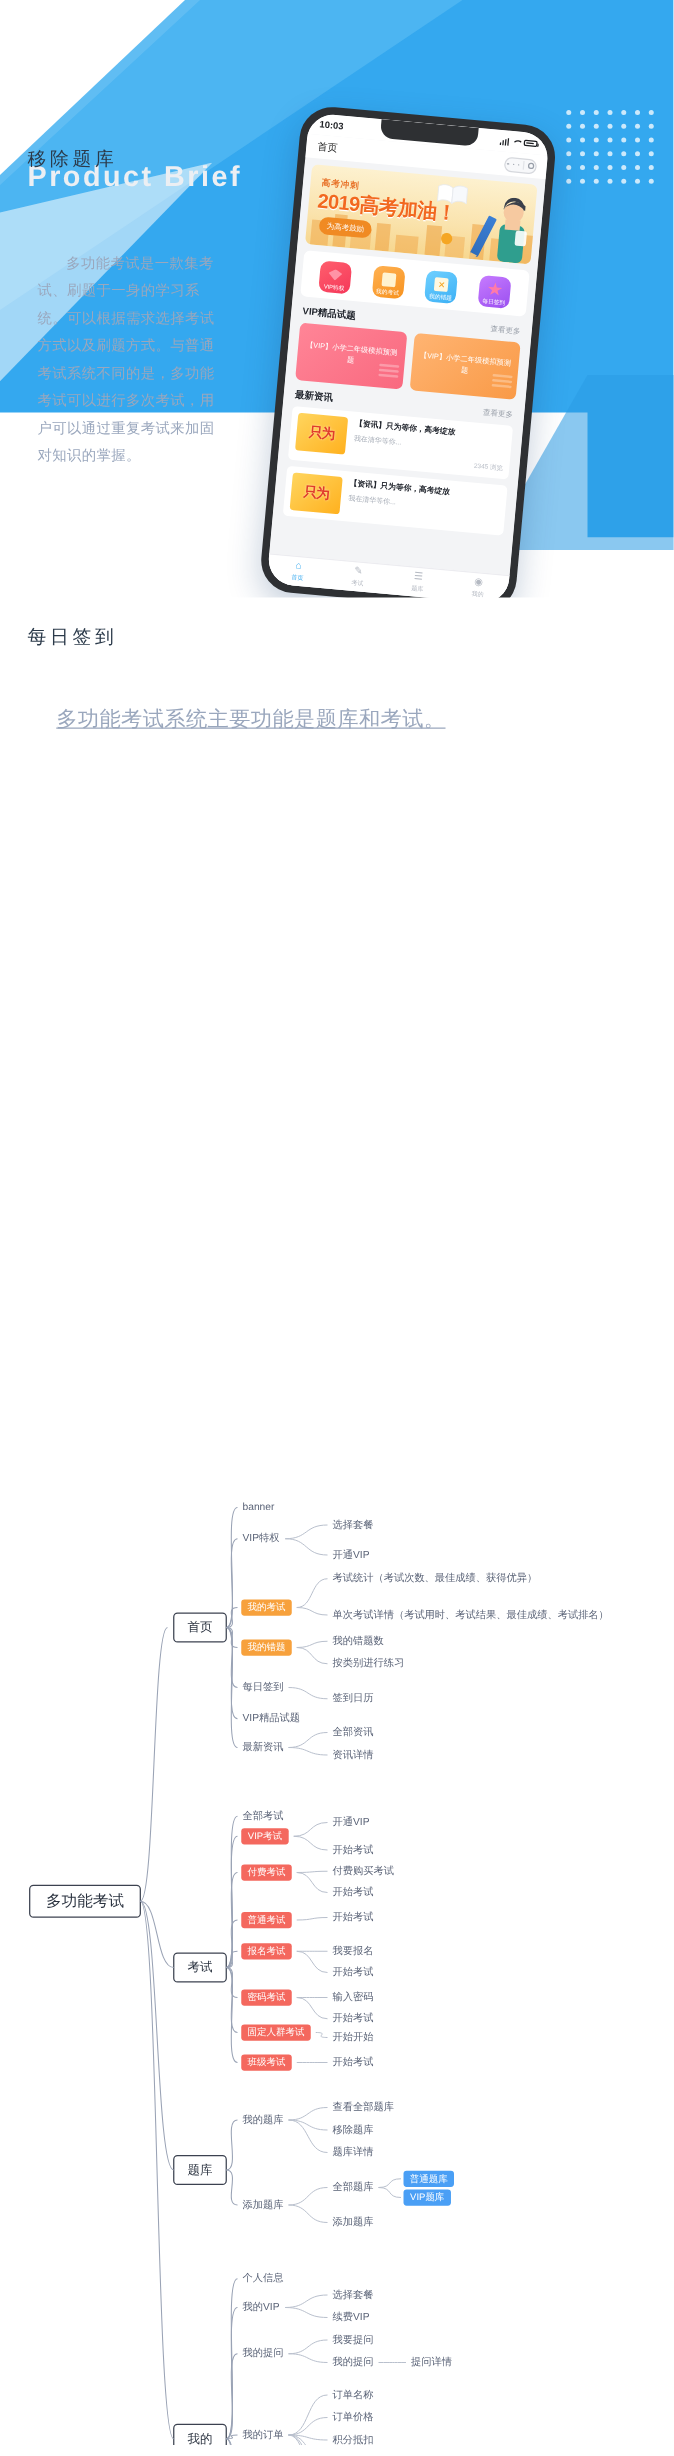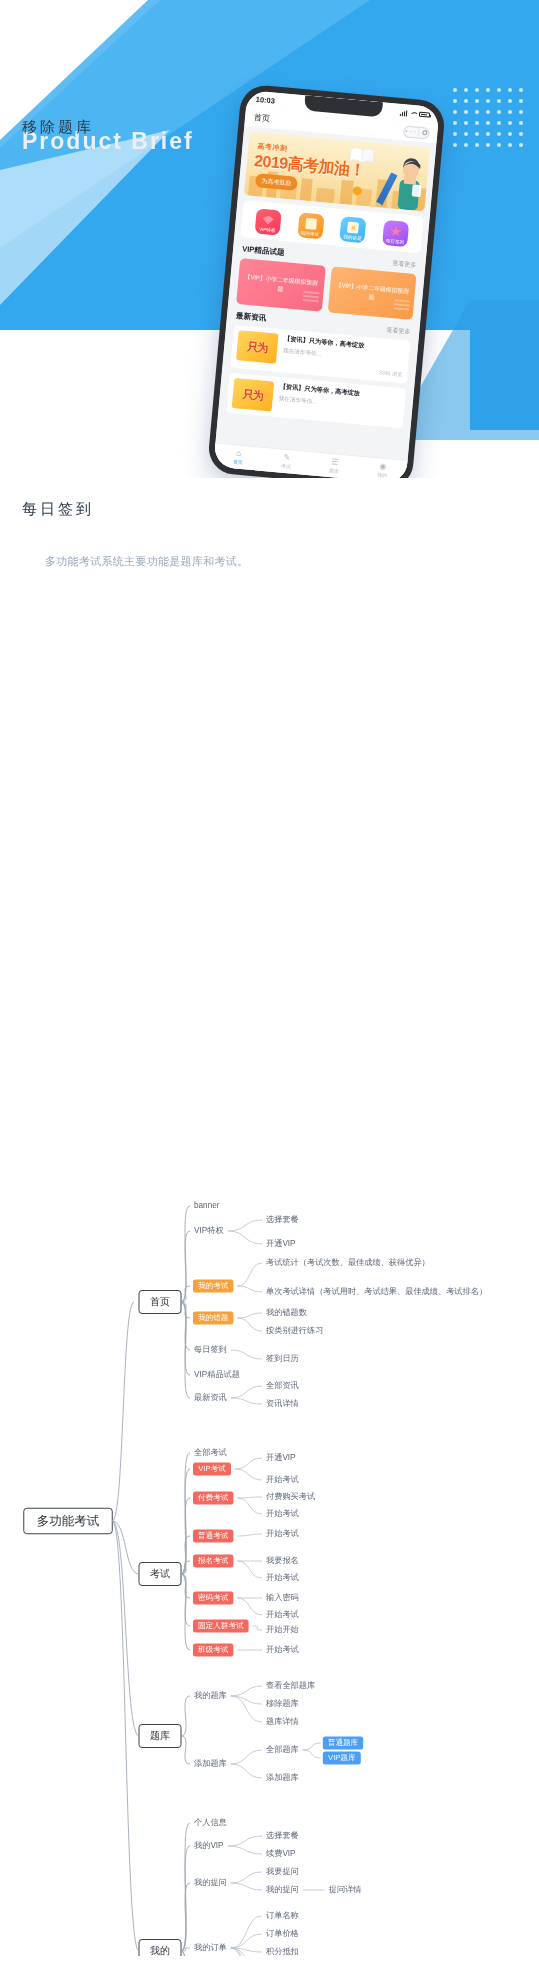--- a/index.html
+++ b/index.html
@@ -155,21 +155,21 @@
   .tab{ flex:1; display:flex; flex-direction:column; align-items:center; justify-content:center; gap:1.5px;}
   .tab .gl{ font-size:8px; line-height:8px; color:#b4b9c2;}
   .tab .tl{ font-size:4.8px; color:#b4b9c2;}
   .tab.active .gl, .tab.active .tl{ color:#34a8ef; }
 
   
   #sec2{ position:absolute; left:0; top:478px; width:539px; height:1487px; background:#fff; }
   .s2-title-wrap{ position:absolute; left:22px; top:22px; }
   .s2-title-cn{ font-size:15px; color:#2b3a4a; letter-spacing:3px; }
   .s2-title-en{ font-size:23px; color:#eceff3; letter-spacing:2px; font-weight:700; margin-top:-9px;}
-  .s2-desc{ position:absolute; left:45px; top:76px; font-size:11px; color:#9aa7bd; letter-spacing:.3px;}
+  .s2-desc{ position:absolute; left:45px; top:86px; font-size:17px; color:#9aa7bd; letter-spacing:.3px;text-decoration:underline;}
 
   #mapwrap{ position:absolute; left:0; top:108px; width:539px; height:1370px; }
   svg.mm{ display:block; width:539px; height:1370px; }
   .mm text{ font-family:"Liberation Sans","DejaVu Sans",sans-serif; fill:#5a6377; font-size:8.2px; }
   .mm .lnk{ fill:none; stroke:#9aa3b5; stroke-width:.85; }
   .mm .lnk2{ fill:none; stroke:#b9c0cd; stroke-width:.8; }
   .mm .boxed{ fill:#fff; stroke:#3c4250; stroke-width:1; }
   .mm .root-t{ font-size:12.5px; fill:#2b3340; }
   .mm .lev1-t{ font-size:10px; fill:#2b3340; }
   .mm .tagtext{ font-size:7.6px; fill:#fff; }
@@ -224,20 +224,21 @@
       <i style="left: 33px; top: 55px;"></i>
       <i style="left: 44px; top: 55px;"></i>
       <i style="left: 55px; top: 55px;"></i>
       <i style="left: 66px; top: 55px;"></i>
     </div>
 
   <div class="hero-title-wrap">
     <div class="hero-title-cn">移除题库</div>
     <div class="hero-title-en">Product Brief</div>
   </div>
+  <div class="hero-desc">多功能考试是一款集考试、刷题于一身的学习系统。可以根据需求选择考试方式以及刷题方式。与普通考试系统不同的是，多功能考试可以进行多次考试，用户可以通过重复考试来加固对知识的掌握。</div>
 
   <div id="phone">
     <div class="phone-body">
       <div class="phone-screen">
         <div class="notch"></div>
         <div class="statusbar">
           <div class="st-time">10:03</div>
           <div class="st-right">
             <span class="sig">
                 <i></i>

